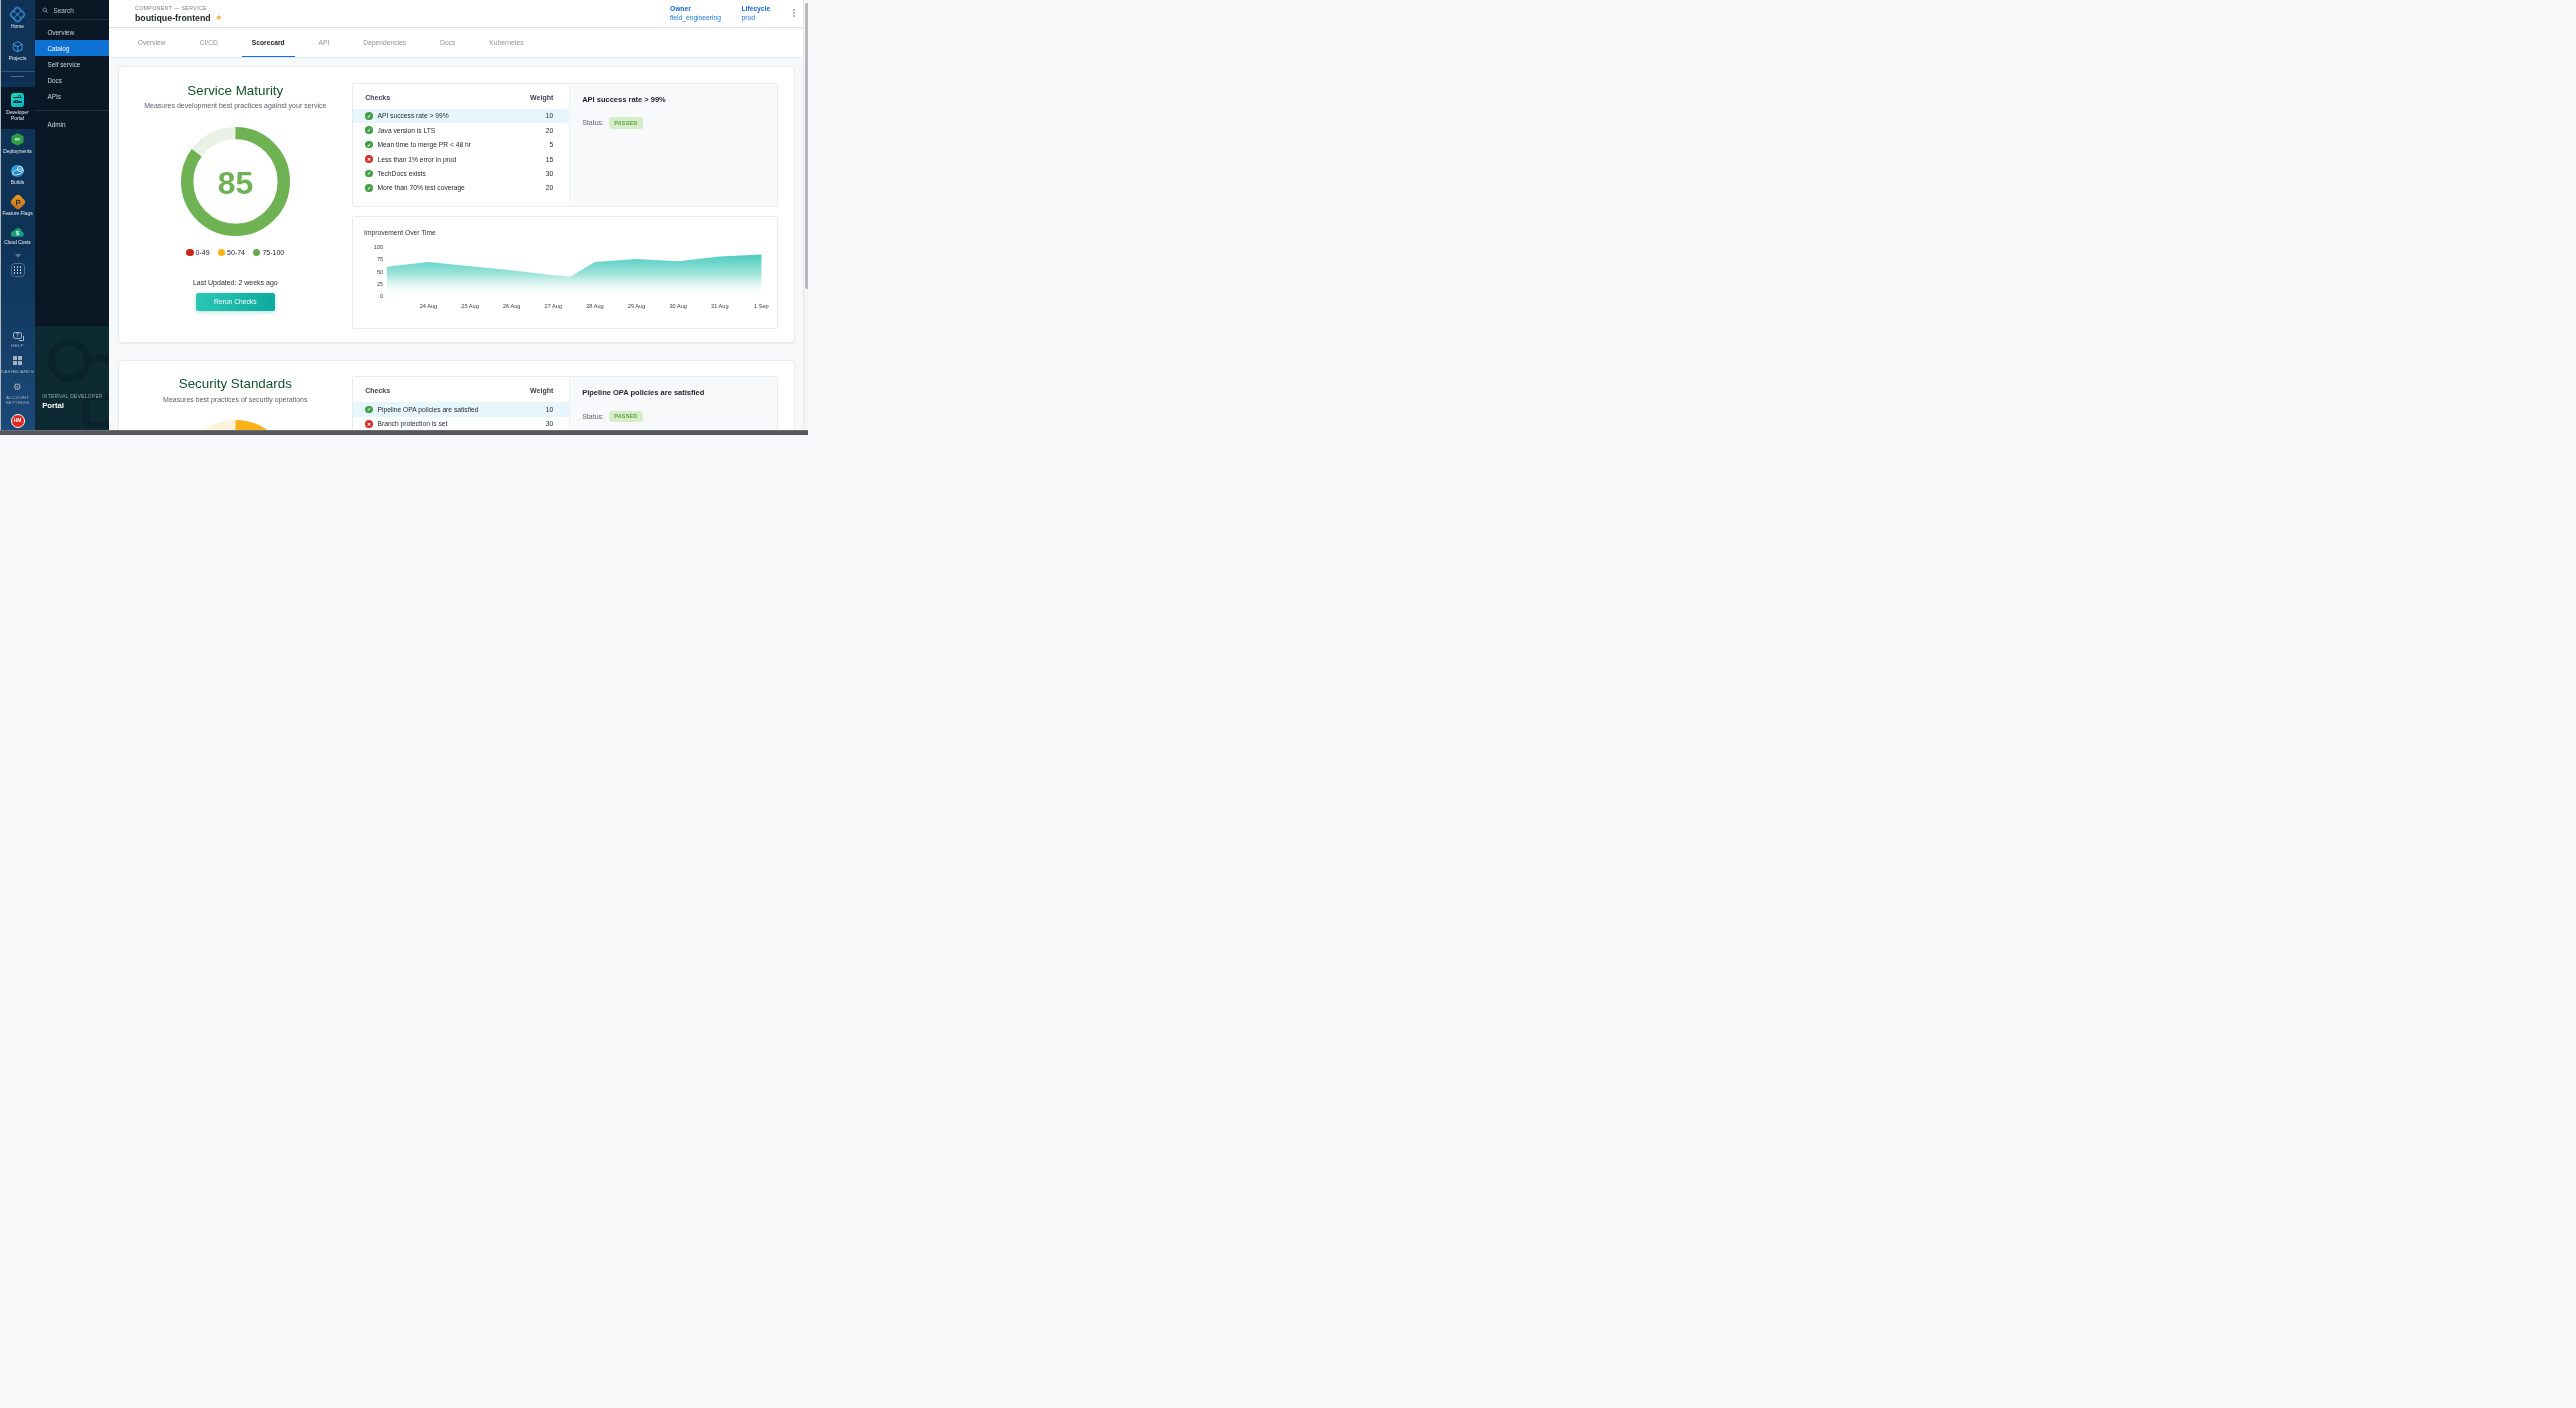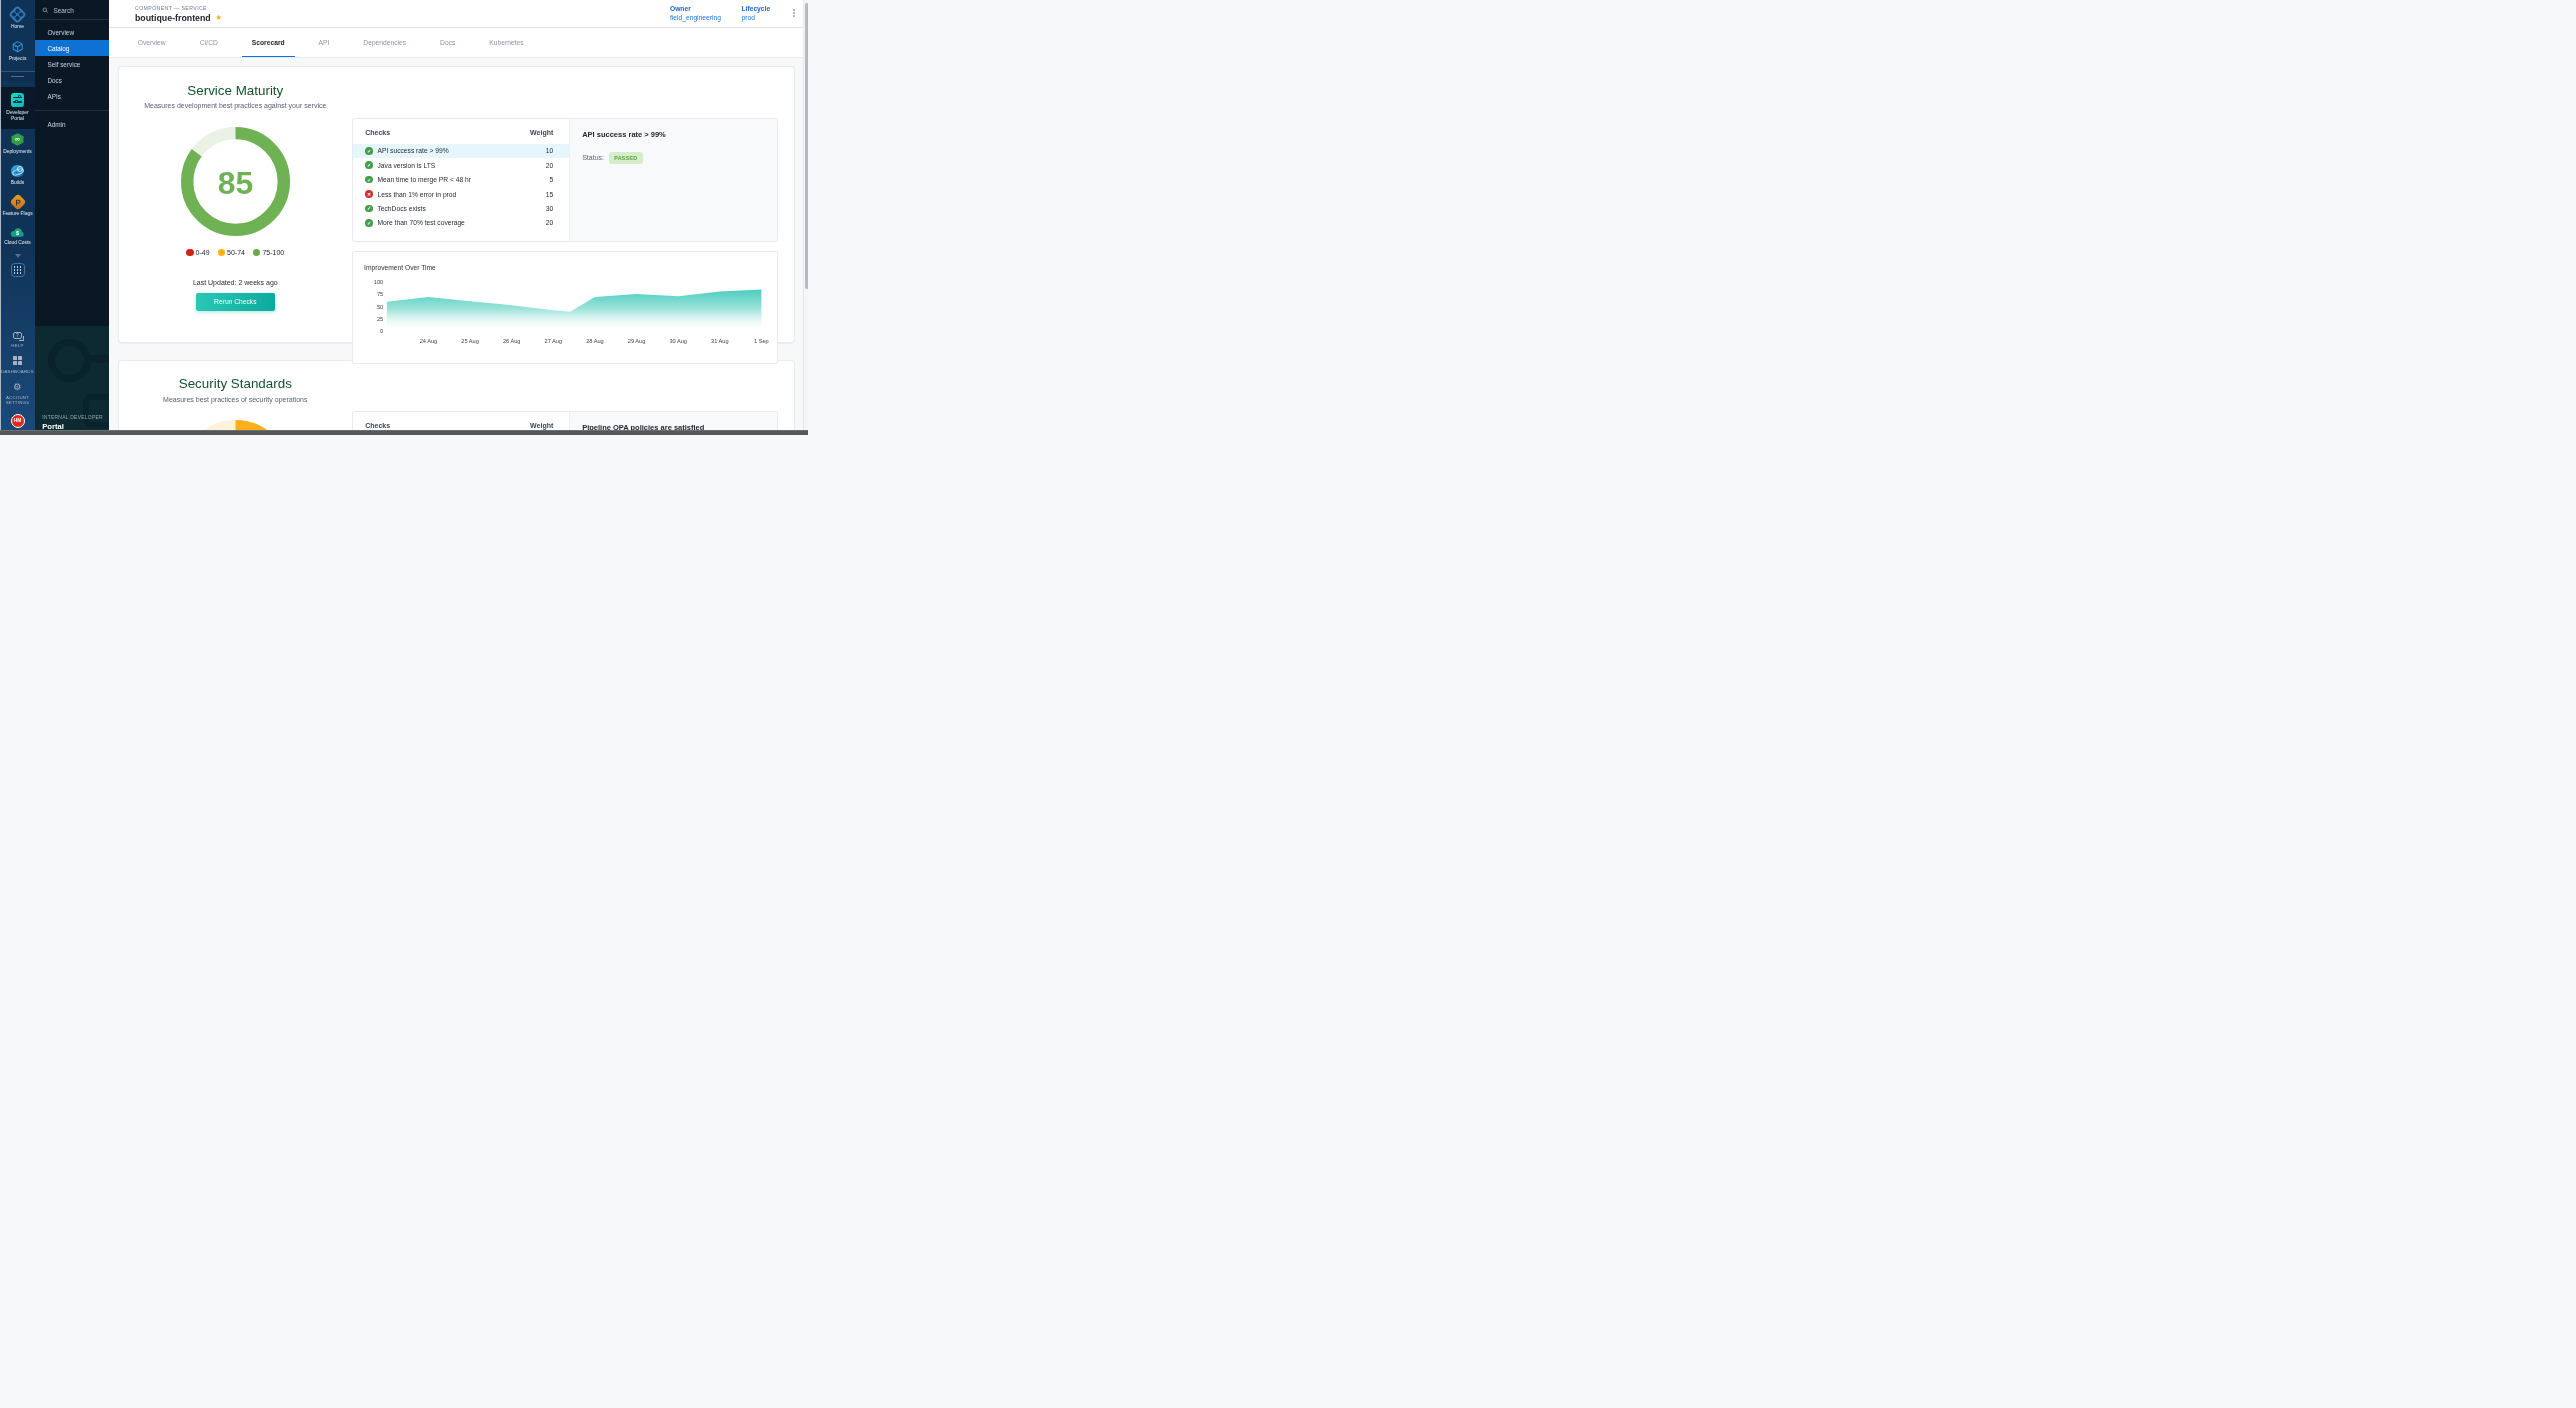--- a/index.html
+++ b/index.html
@@ -62,21 +62,21 @@
   .search-row { display:flex; align-items:center; gap:4.6px; padding:6.7px 0 5.7px 7.2px; cursor:pointer; color:#b9c2cf; font-size:6.4px; }
   .sb-divider { height:0.5px; background:#223243; margin:0 0 0 0; }
   .sb-item { height:16px; display:flex; align-items:center; padding-left:12.4px; font-size:6.4px; color:#ccd3de; cursor:pointer; }
   .sb-item.active { background:#0d72d3; color:#fff; }
   .sb-items { margin-top:4.6px; }
   .sb-div2 { height:0.5px; background:#223243; margin:5.7px 0 5.7px 0; }
   .sb-footer { position:absolute; left:0; right:0; bottom:0; height:109px; background:#0d2a32; overflow:hidden; }
   .sbf-ring { position:absolute; left:13.4px; top:13.4px; width:43px; height:43px; border-radius:50%; border:7.7px solid #0a222b; }
   .sbf-bar { position:absolute; left:52px; top:29px; right:0; height:7.7px; background:#0a222b; }
   .sbf-rect { position:absolute; right:-14.4px; bottom:7.2px; width:40px; height:34px; border:6.7px solid #0a222b; border-radius:8.2px; }
-  .sbf-text { position:absolute; left:7.2px; bottom:4px; z-index:2; }
+  .sbf-text { position:absolute; left:7.2px; bottom:25px; z-index:2; }
   .sb-eyebrow { font-size:4.9px; color:#97a8b3; letter-spacing:0.3px; }
   .sb-portal { font-size:7.7px; font-weight:700; color:#fff; margin-top:2.1px; }
 
   
   main { flex:1; height:100%; display:flex; flex-direction:column; background:#f6f8fa; min-width:0; }
   .hdr { height:28px; flex:none; background:#fff; border-bottom:0.5px solid #dfe1ea; display:flex; align-items:flex-start; padding-left:26px; }
   .crumb { font-size:5.2px; color:#6f7a8c; letter-spacing:0.4px; font-weight:500; margin-top:5.2px; }
   .title-row { display:flex; align-items:center; gap:4.6px; margin-top:2.1px; }
   .page-title { font-size:8.8px; font-weight:700; color:#22262e; }
   .star { color:#f3b327; font-size:7.7px; cursor:pointer; line-height:1; }
@@ -105,21 +105,21 @@
   .gauge { margin-top:17.5px; }
   .legend { display:flex; gap:8.2px; margin-top:13.4px; align-items:center; }
   .leg-item { display:flex; align-items:center; gap:2.1px; font-size:7px; color:#23272f; }
   .leg-dot { width:7.2px; height:7.2px; border-radius:50%; flex:none; }
   .last-upd { margin-top:23px; font-size:7px; color:#262b35; }
   .rerun-btn { margin-top:6.2px; width:79px; height:18.5px; border:none; border-radius:2.1px;
                background:linear-gradient(100deg,#2cc8b6,#0ca99d); color:#fff; font-size:6.7px; cursor:pointer;
                box-shadow:0 1px 4.1px rgba(18,166,155,.35); font-family:"Liberation Sans",sans-serif; }
 
   .right-col { flex:1; padding:15.5px 15.5px 0 0; min-width:0; }
-  .checks-box { height:124px; border:0.5px solid #e8ebef; border-radius:2.1px; display:flex; overflow:hidden; background:#fff;margin-top:35px; }
+  .checks-box { height:124px; border:0.5px solid #e8ebef; border-radius:2.1px; display:flex; overflow:hidden; background:#fff; }
   .checks-table { width:216px; flex:none; display:flex; flex-direction:column; }
   .checks-head { display:flex; justify-content:space-between; padding:10.3px 15.5px 7.7px 12.4px; font-weight:700; font-size:7px; color:#3f4554; }
   .check-row { height:14.4px; flex:none; display:flex; align-items:center; padding:0 15.5px 0 12.4px; font-size:6.7px; color:#262b35; gap:4.6px; cursor:pointer; }
   .check-row.hl { background:#e7f6fd; }
   .check-row .weight { margin-left:auto; }
   .chk { width:7.7px; height:7.7px; border-radius:50%; display:inline-flex; align-items:center; justify-content:center;
          color:#fff; font-size:4.9px; font-weight:700; flex:0 0 7.7px; }
   .chk.ok { background:#43a047; }
   .chk.fail { background:#d0342c; }
   .detail { flex:1; background:#f7f9fb; border-left:0.5px solid #edeff2; padding:11.3px 12.4px; }

